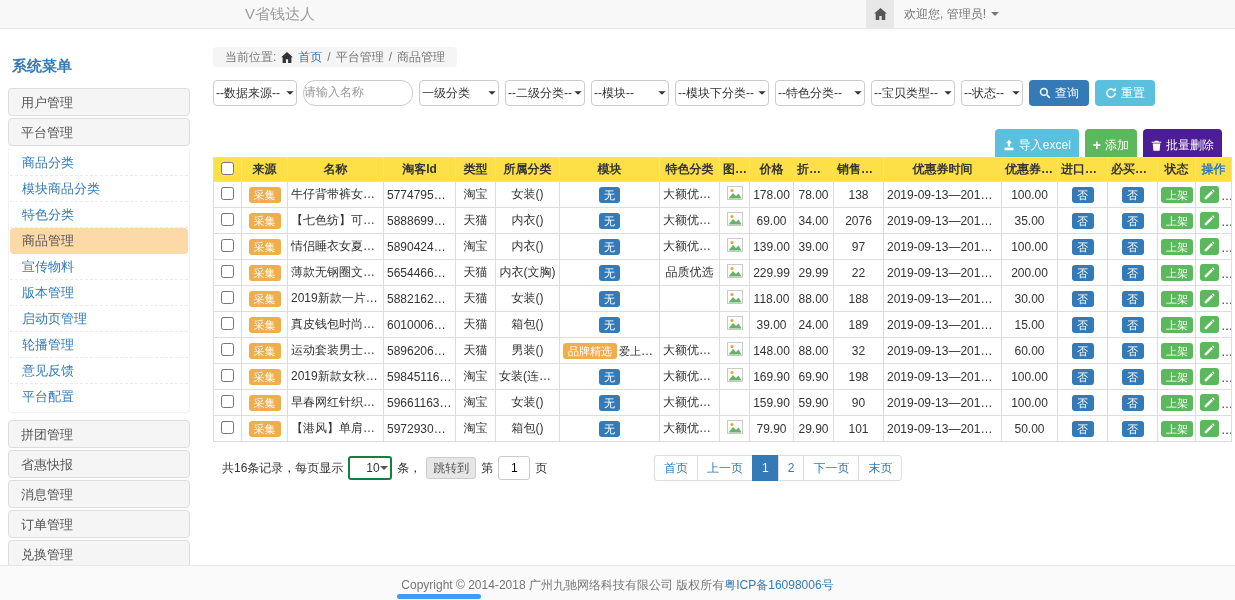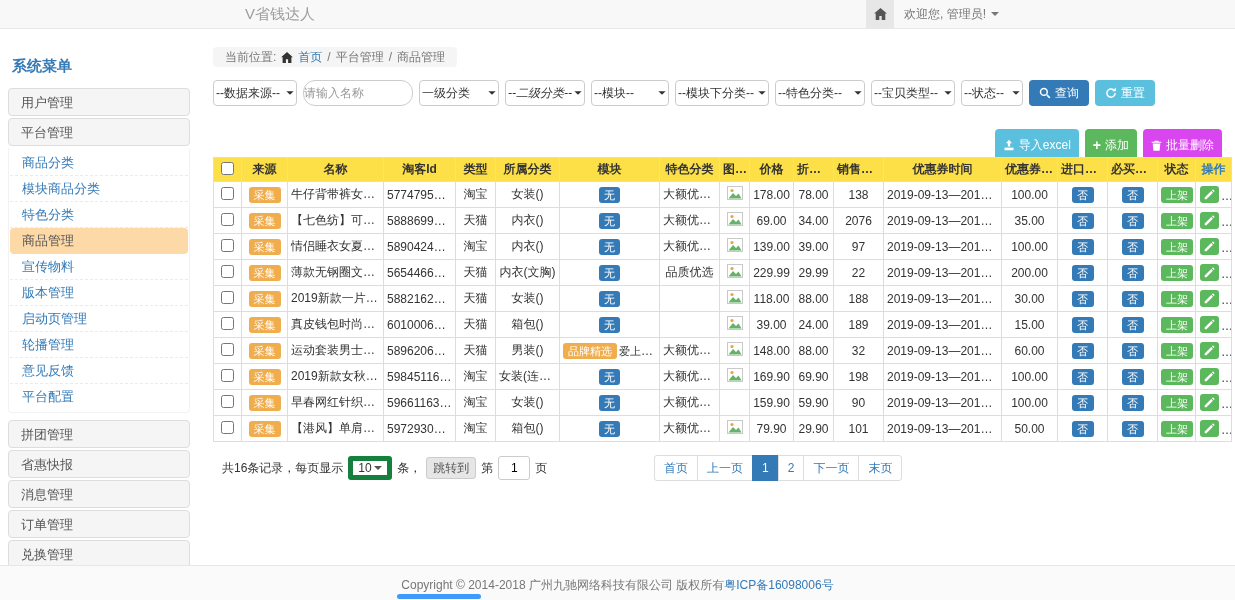--- a/index.html
+++ b/index.html
@@ -21,27 +21,27 @@
 .sb-item:last-child{border-bottom:none}
 .sb-item.active{background:#fdd9a8;border-radius:4px;color:#555;border-bottom-color:transparent}
 
 .breadcrumb{position:absolute;left:213px;top:47px;height:20px;display:inline-flex;align-items:center;gap:5px;background:#f5f5f5;border-radius:4px;padding:0 12px;color:#777}
 .breadcrumb .link{color:#337ab7;cursor:pointer}
 .breadcrumb .home{color:#333;display:flex;align-items:center}
 
 .filters{position:absolute;left:213px;top:80px;display:flex;gap:6px;align-items:center}
 .fsel{height:26px;border:1px solid #ccc;border-radius:4px;background:#fff;display:flex;align-items:center;justify-content:space-between;padding:0 2px;cursor:pointer;color:#333}
 .fsel .caret{border-top-color:#333;transform:scale(.9)}
-.ftext{height:26px;border:1px solid #ccc;border-radius:12px;padding:0 0;font-size:12px;color:#333;font-family:Liberation Serif, serif}
+.ftext{height:26px;border:1px solid #ccc;border-radius:12px;padding:0 0;font-size:12px;color:#333;font-family:Liberation Mono, monospace}
 .ftext::placeholder{color:#999}
 .btn{height:26px;border:none;border-radius:4px;color:#fff;font-size:12px;padding:0 10px;display:inline-flex;align-items:center;gap:4px;cursor:pointer;font-family:inherit}
 .btn-primary{background:#337ab7}
 .btn-info{background:#5bc0de}
 .btn-success{background:#5cb85c}
-.btn-danger-light{background:#d946ef}
+.btn-danger-light{background:#4c1d95}
 
 .action-bar{position:absolute;top:129px;right:13px;display:flex;gap:6px}
 .action-bar .btn{height:31px;padding:16px 8px}
 .plus{font-size:14px;font-weight:bold;line-height:1}
 
 .tablewrap{position:absolute;left:213px;top:157px;width:1012px}
 table{width:1012px;border-collapse:collapse;table-layout:fixed}
 th,td{border:1px solid #ddd;height:26px;padding:2px 3px;text-align:center;overflow:hidden;white-space:nowrap;text-overflow:ellipsis;font-size:12px}
 th{height:24px;font-weight:bold;color:#333;background:#fde047}
 .th-op{color:#337ab7}
@@ -50,21 +50,21 @@
 .b-blue{background:#337ab7}
 .b-green{background:#5cb85c}
 .badge-btn{cursor:pointer;min-width:22px}
 .mod-extra{margin-left:2px;color:#333;font-size:11px}
 .opbtn{display:inline-flex;align-items:center;justify-content:center;width:19px;height:17px;border-radius:3px;margin:0 1px;cursor:pointer}
 .op-edit{background:#5cb85c}
 .op-del{background:#d9534f}
 
 .pgbar{position:absolute;left:222px;top:455px;width:1012px;height:28px}
 .pg-left{position:absolute;left:0;top:0;height:26px;display:flex;align-items:center;gap:5px;color:#333}
-.ppsel{height:24px;width:44px;border:5px solid #15803d;border-radius:3px;background:#fff;display:inline-flex;align-items:center;justify-content:space-between;padding:0 5px;cursor:pointer}
+.ppsel{height:24px;width:44px;border:2px solid #15803d;border-radius:3px;background:#fff;display:inline-flex;align-items:center;justify-content:space-between;padding:0 16px;cursor:pointer}
 .jump-btn{height:22px;background:#e6e6e6;border:1px solid #ccc;border-radius:3px;padding:0 6px;color:#555;font-size:12px;cursor:pointer;font-family:inherit}
 .jump-input{width:32px;height:24px;border:1px solid #ccc;border-radius:3px;text-align:center;font-size:12px;font-family:inherit}
 .pg-right{position:absolute;left:432px;top:0;display:flex}
 .pbtn{height:26px;line-height:24px;border:1px solid #ddd;background:#fff;color:#337ab7;padding:0 9px;margin-left:-1px;cursor:pointer}
 .pbtn:first-child{margin-left:0;border-radius:3px 0 0 3px}
 .pbtn:last-child{border-radius:0 3px 3px 0}
 .pbtn.active{background:#337ab7;border-color:#337ab7;color:#fff}
 
 .footer{position:absolute;left:0;top:565px;width:1235px;height:35px;background:#fafafa;border-top:1px solid #e7e7e7;text-align:center;padding-top:11px;color:#777}
 .footer a{color:#337ab7;text-decoration:none;cursor:pointer}
@@ -130,21 +130,21 @@
 <div class="filters" id="filter-row">
     <div class="fsel" style="width: 84px;">
       <span>--数据来源--</span>
       <span class="caret"></span>
     </div>
     <input class="ftext" placeholder="请输入名称" style="width: 110px;">
     <div class="fsel" style="width: 80px;">
       <span>一级分类</span>
       <span class="caret"></span>
     </div>
-    <div class="fsel" style="width: 80px; font-style: italic;">
+    <div class="fsel" style="width: 80px;">
       <span>--二级分类--</span>
       <span class="caret"></span>
     </div>
     <div class="fsel" style="width: 78px;">
       <span>--模块--</span>
       <span class="caret"></span>
     </div>
     <div class="fsel" style="width: 94px;">
       <span>--模块下分类--</span>
       <span class="caret"></span>

